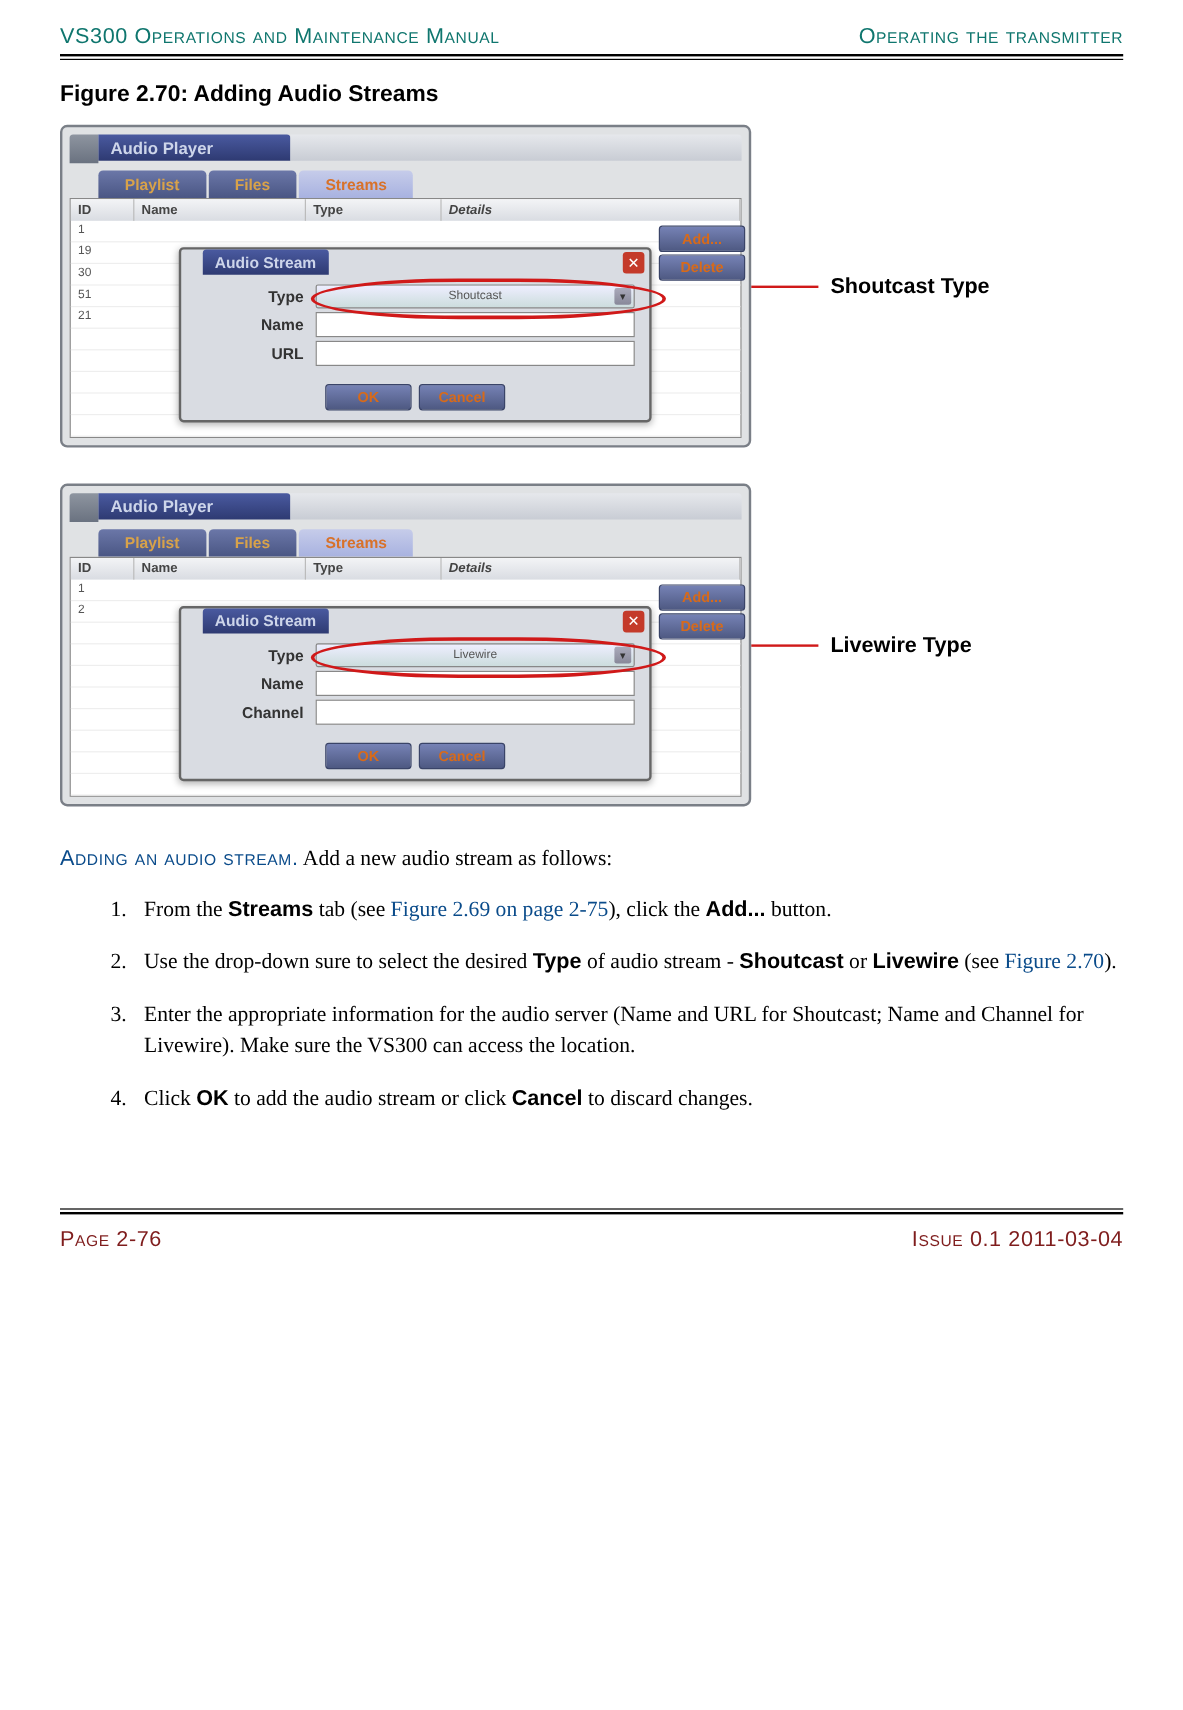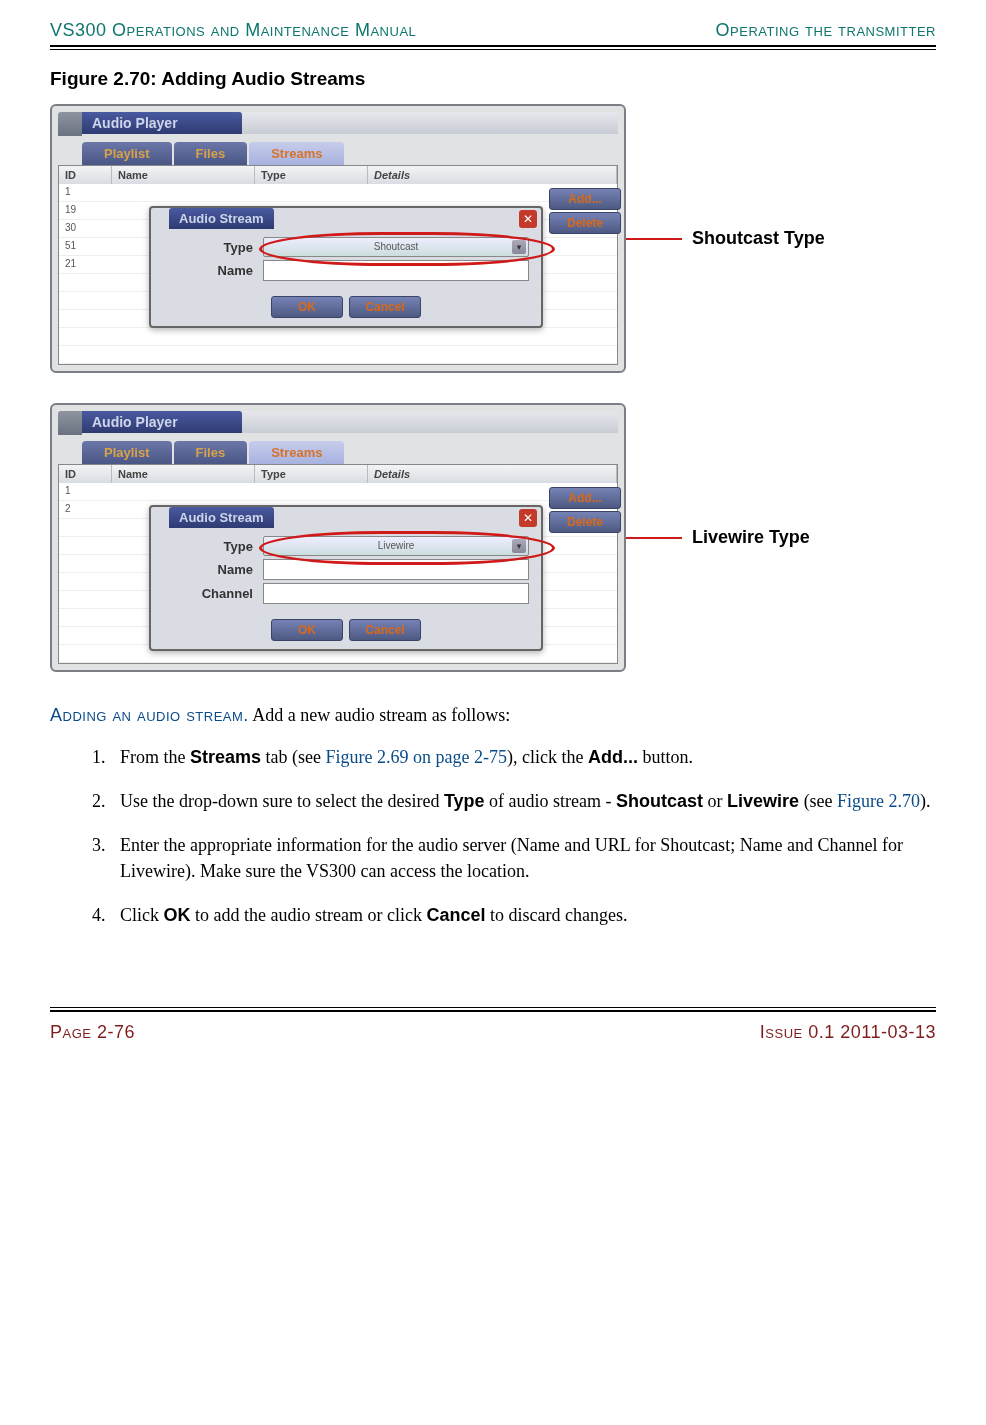--- a/index.html
+++ b/index.html
@@ -366,20 +366,24 @@
                 <div class="form-select">
                   <div class="select-box">
                     <span>Shoutcast</span>
                     <div class="select-arrow">▾</div>
                   </div>
                 </div>
                 <div class="highlight-oval" style="left:96px; top:-5px; width:290px; height:28px;"></div>
               </div>
               <div class="form-row">
                 <div class="form-label">Name</div>
+                <div class="form-input"></div>
+              </div>
+              <div class="form-row">
+                <div class="form-label">URL</div>
                 <div class="form-input"></div>
               </div>
             </div>
             <div class="dialog-buttons">
               <div class="dlg-btn">OK</div>
               <div class="dlg-btn">Cancel</div>
             </div>
           </div>
         </div>
       </div>
@@ -492,16 +496,16 @@
         <span>Click </span><span class="ui-bold">OK</span><span> to add the audio stream or click </span><span class="ui-bold">Cancel</span><span> to discard changes.</span>
       </div>
     </div>
   </div>
 
   <div style="height:60px;"></div>
   <hr class="hr-thin" style="margin-bottom:2px;">
   <hr class="hr-thick" style="margin-bottom:6px;">
   <div class="footer-row">
     <span>Page 2-76</span>
-    <span>Issue 0.1  2011-03-13</span>
+    <span>Issue 0.1  2011-03-04</span>
   </div>
 
 </div>
 
 </body></html>

